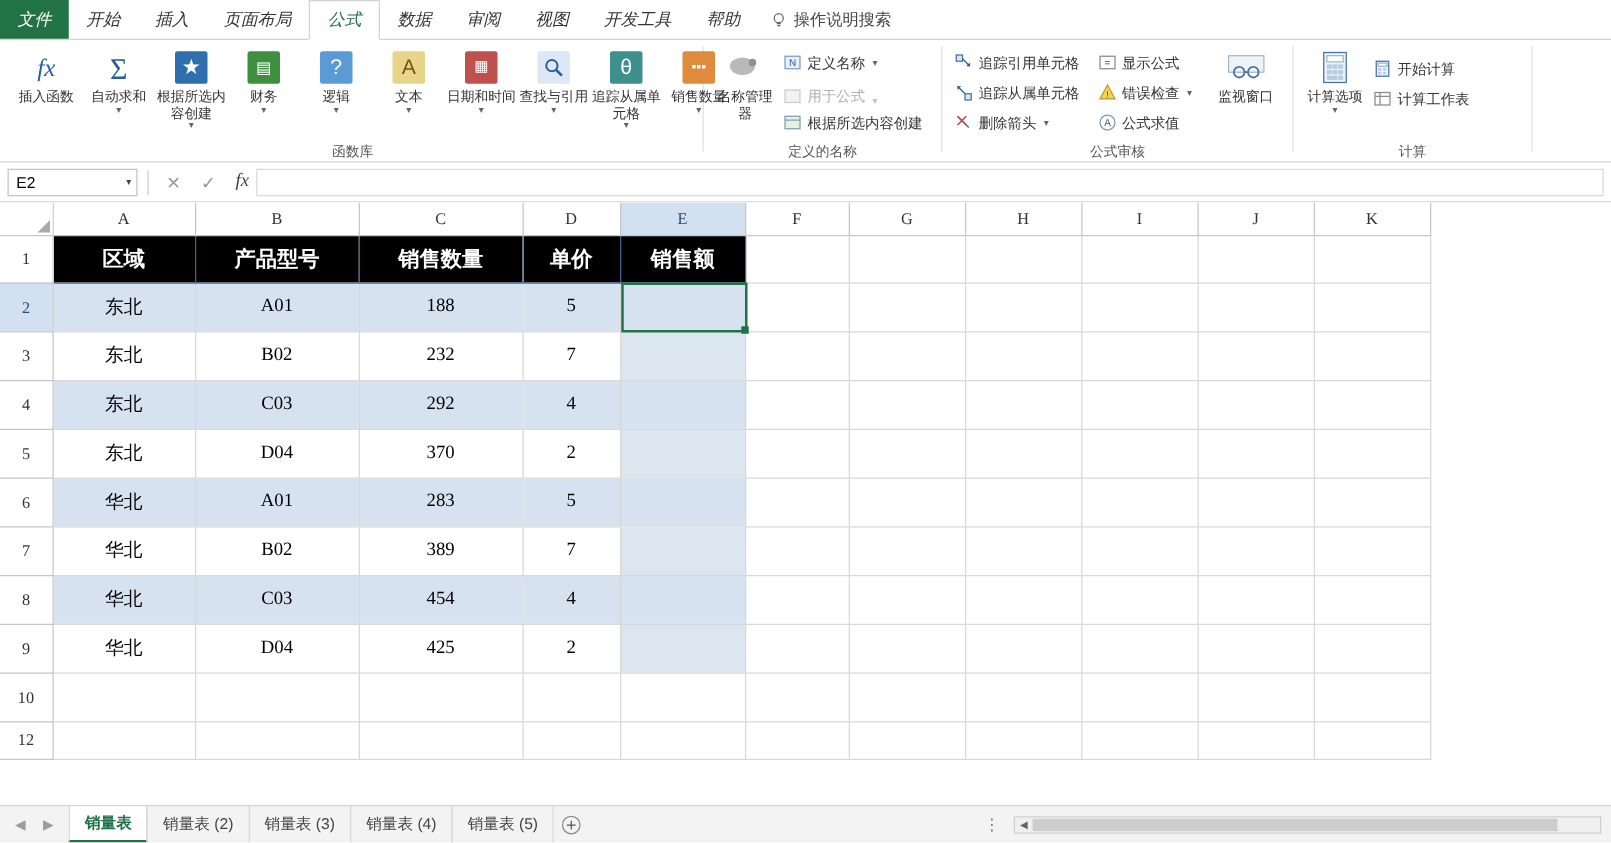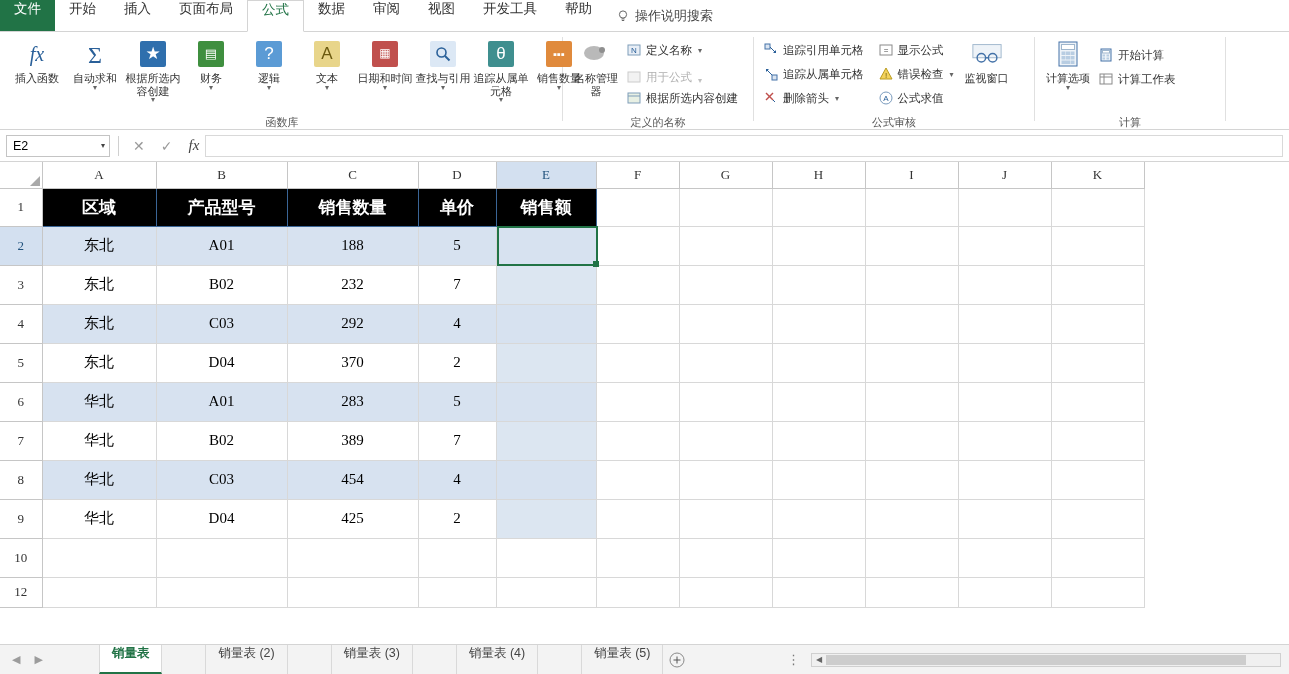--- a/index.html
+++ b/index.html
@@ -11,22 +11,22 @@
     background: #ffffff;
   }
   .app { width: 1289px; height: 674px; position: relative; display: flex; flex-direction: column; }
 
   
   .tabbar {
     height: 32px; background: #ffffff; display: flex; align-items: stretch;
     border-bottom: 1px solid #d4d4d4; position: relative;
   }
   .tab {
-    padding: 0 14px; display: flex; font-size: 13.5px;
-    color: #333; cursor: default; white-space: nowrap;
+    padding: 0 14px; display: flex; align-items: center; font-size: 13.5px;
+    color: #333; cursor: default; white-space: nowrap; font-style: italic;
   }
   .tab.file { background: #217346; color: #fff; }
   .tab.active {
     border: 1px solid #d4d4d4; border-bottom: 1px solid #fff; margin-bottom: -1px;
     background: #fff; color: #217346;
   }
   .tellme { display: flex; align-items: center; gap: 5px; padding: 0 10px; font-size: 13px; color: #444; }
   .bulb { width: 14px; height: 14px; display: inline-block; position: relative; }
   .bulb svg { display: block; }
 
@@ -97,22 +97,22 @@
   td.cell.band2 { background: #ffffff; }
   td.cell.ecol { background: #dce6f1; }
   td.cell.ecol-band { background: #d7e2f0; }
   .selbox { position: absolute; border: 2px solid #217346; pointer-events: none; }
   .selbox .handle { position: absolute; right: -3px; bottom: -3px; width: 6px; height: 6px; background: #217346; }
 
   
   .sheetbar { height: 30px; background: #f3f3f3; border-top: 1px solid #d4d4d4; display: flex; align-items: center; }
   .navarrows { display: flex; align-items: center; gap: 14px; padding: 0 12px; color: #9c9c9c; font-size: 11px; }
   .sheettab {
-    height: 29px; display: flex; padding: 0 12px; font-size: 12.5px; color: #444;
-    border-right: 1px solid #d9d9d9; border-left: 1px solid #d9d9d9; margin-right: -1px; margin-left: 44px;
+    height: 29px; display: flex; align-items: center; padding: 0 12px; font-size: 12.5px; color: #444;
+    border-right: 1px solid #d9d9d9; border-left: 1px solid #d9d9d9; margin-right: -1px;
   }
   .sheettab.active { background: #fff; color: #217346; font-weight: bold; border-bottom: 2px solid #217346; }
   .addsheet { width: 30px; display: flex; align-items: center; justify-content: center; color: #6b6b6b; font-size: 15px; }
   .sheetbar .spacer { flex: 1; }
   .hscroll { width: 470px; height: 14px; background: #f0f0f0; border: 1px solid #d0d0d0; display: flex; align-items: center; margin-right: 8px; position: relative; }
   .hscroll .thumb { position: absolute; left: 14px; top: 1px; height: 10px; width: 420px; background: #cdcdcd; }
   .hscroll .arr { width: 14px; text-align: center; font-size: 8px; color: #666; }
   .dots { padding: 0 10px; color: #777; font-size: 13px; letter-spacing: 1px; }
 </style>
 </head>
@@ -367,21 +367,21 @@
           <div class="smallbtn">
             <span class="ic16">
                 <svg width="14" height="14" viewBox="0 0 14 14">
                   <circle cx="7" cy="7" r="6" fill="none" stroke="#7a9bbd"></circle>
                   <text x="7" y="10" font-size="8" fill="#2a6099" text-anchor="middle">A</text>
                 </svg>
               </span>
             <span>公式求值</span>
           </div>
         </div>
-        <div class="bigbtn" style="width:60px; ">
+        <div class="bigbtn" style="width:60px; margin-left:10px;">
           <div class="ic">
             <svg width="34" height="28" viewBox="0 0 34 28">
                 <rect x="2" y="4" width="30" height="14" fill="#eef3f8" stroke="#9fb6cd"></rect>
                 <circle cx="11" cy="18" r="4.5" fill="none" stroke="#4472a8" stroke-width="1.5"></circle>
                 <circle cx="23" cy="18" r="4.5" fill="none" stroke="#4472a8" stroke-width="1.5"></circle>
                 <line x1="15.5" y1="18" x2="18.5" y2="18" stroke="#4472a8" stroke-width="1.5"></line>
               </svg>
           </div>
           <div class="lbl" style="width:60px;">监视窗口</div>
         </div>

